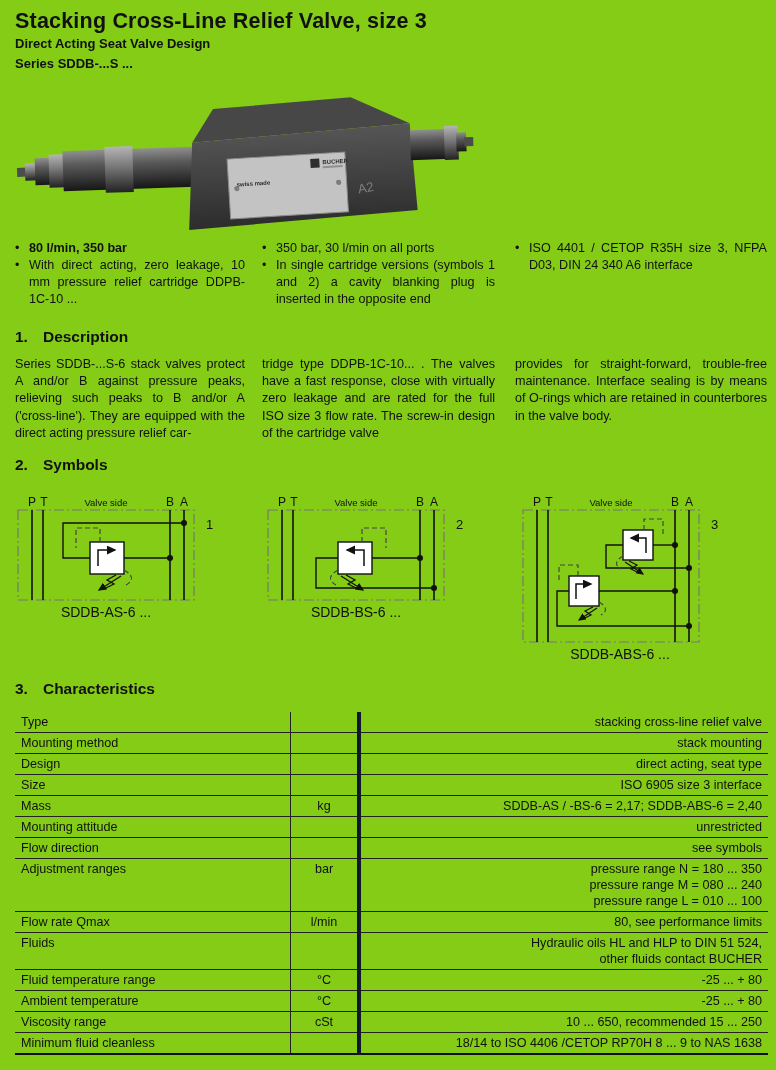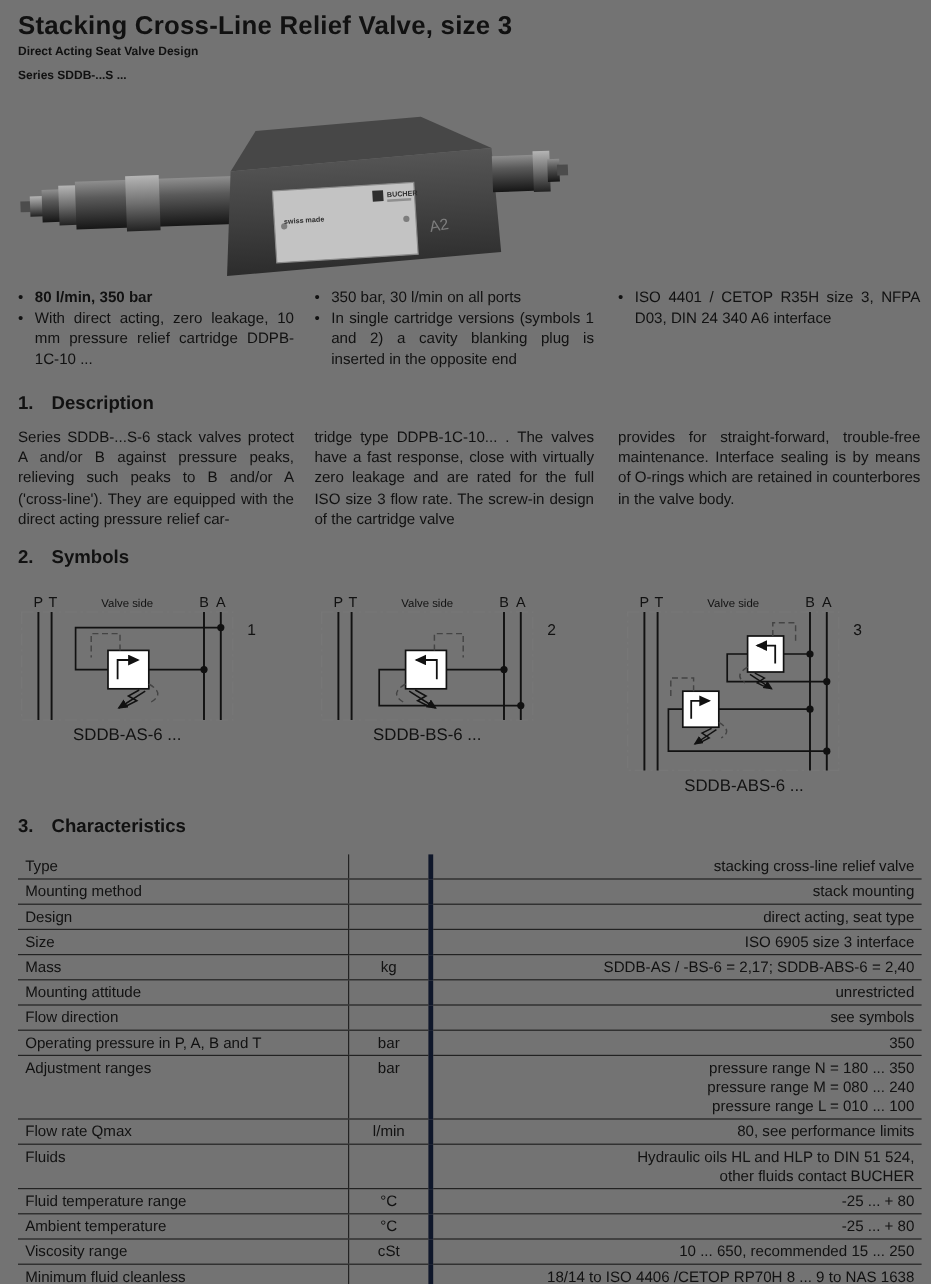--- a/index.html
+++ b/index.html
@@ -1,21 +1,21 @@
 <!DOCTYPE html>
 <html><head>
 <meta charset="utf-8">
 <style>
   html,body{margin:0;padding:0;background:#ffffff;}
-  .page{position:relative;width:776px;height:1070px;background:#737373;overflow:hidden;
+  .page{position:relative;width:776px;height:1070px;background:#84cc16;overflow:hidden;
         font-family:"Liberation Sans","DejaVu Sans",sans-serif;color:#111;}
   
   .header{position:absolute;top:8px;left:15px;width:740px;}
   .title{font-size:21.5px;font-weight:bold;letter-spacing:.2px;line-height:26px;}
-  .subtitle{font-size:10px;font-weight:bold;line-height:19.5px;}
+  .subtitle{font-size:13px;font-weight:bold;line-height:19.5px;}
   
   .photo{position:absolute;top:96px;left:15px;width:465px;height:138px;}
   
   .features{position:absolute;top:240px;left:15px;width:756px;display:flex;}
   .feat-col{text-align:justify;}
   .feat-col.c0{width:230px;margin-right:17px;}
   .feat-col.c1{width:233px;margin-right:20px;}
   .feat-col.c2{width:252px;}
   .bullet-item{display:flex;font-size:12.6px;line-height:17px;}
   .bullet-item .dot{width:14px;flex:0 0 14px;}
@@ -312,27 +312,20 @@
             </td>
           </tr>
           <tr>
             <td class="c-label">Flow direction</td>
             <td class="c-unit"></td>
             <td class="c-value">
               <div>see symbols</div>
             </td>
           </tr>
           <tr>
-            <td class="c-label">Operating pressure in P, A, B and T</td>
-            <td class="c-unit">bar</td>
-            <td class="c-value">
-              <div>350</div>
-            </td>
-          </tr>
-          <tr>
             <td class="c-label">Adjustment ranges</td>
             <td class="c-unit">bar</td>
             <td class="c-value">
               <div>pressure range N = 180 ... 350</div>
               <div>pressure range M = 080 ... 240</div>
               <div>pressure range L = 010 ... 100</div>
             </td>
           </tr>
           <tr>
             <td class="c-label">Flow rate Qmax</td>

